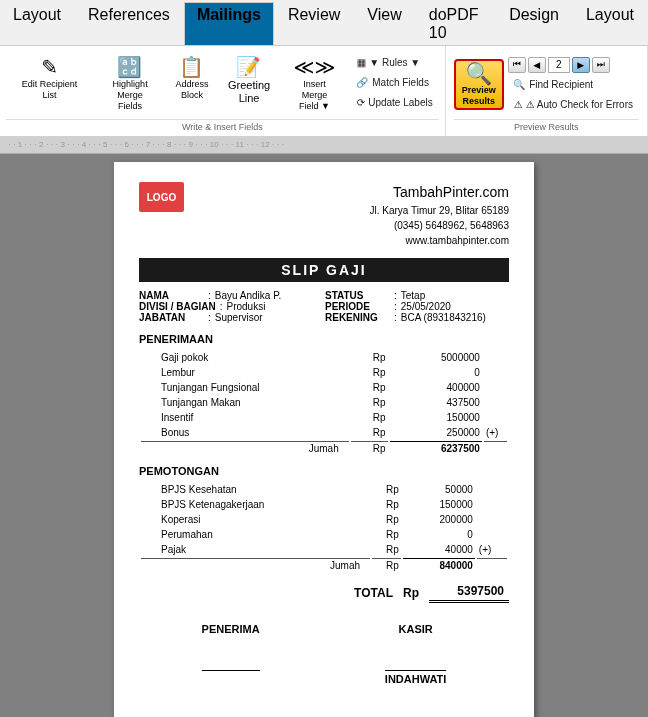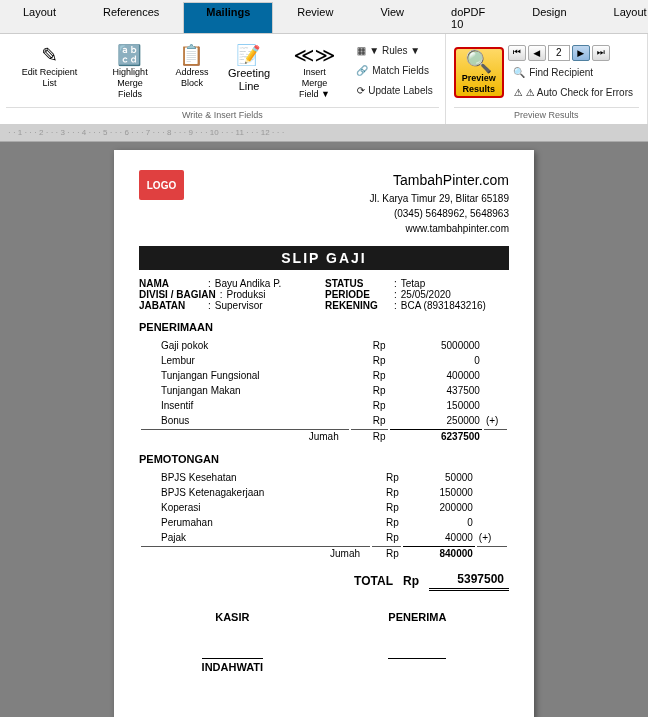--- a/index.html
+++ b/index.html
@@ -1,18 +1,18 @@
 <!DOCTYPE html>
 <html><head>
   <meta charset="utf-8">
   <style>
     * { margin: 0; padding: 0; box-sizing: border-box; }
     body { font-family: 'Segoe UI', Arial, sans-serif; font-size: 11px; background: #c0c0c0; width: 648px; height: 717px; overflow: hidden; }
     .tab-bar { display: flex; background: #f0f0f0; border-bottom: 1px solid #ccc; padding-top: 2px; }
-    .tab { padding: 3px 22px; font-size: 11px; cursor: pointer; border: 1px solid transparent; border-bottom: none; margin-right: 1px; background: #f0f0f0; }
+    .tab { padding: 3px 12px; font-size: 16px; cursor: pointer; border: 1px solid transparent; border-bottom: none; margin-right: 1px; background: #f0f0f0; }
     .tab.active { background: #0369a1; border-color: #ccc; border-bottom-color: #fff; font-weight: bold; }
 
     .ribbon-btn-small { display: flex; align-items: center; gap: 3px; padding: 2px 5px; border: 1px solid transparent; border-radius: 2px; cursor: pointer; font-size: 10px; white-space: nowrap; color: #222; }
 
     .nav-btn { width: 18px; height: 16px; background: linear-gradient(180deg, #fff 0%, #ddd 100%); border: 1px solid #aaa; border-radius: 2px; cursor: pointer; display: flex; align-items: center; justify-content: center; font-size: 9px; }
     .nav-btn.active-nav { background: linear-gradient(180deg, #c0d8f0 0%, #90b8e0 100%); border-color: #5080a0; }
     .nav-input { width: 22px; height: 16px; border: 1px solid #aaa; font-size: 10px; text-align: center; padding: 0; }
 
     
     .main { background: #808080; padding: 8px; overflow-y: auto; height: calc(717px - 115px); display: flex; justify-content: center; }
@@ -294,22 +294,22 @@
     </table>
 
     <div class="total-row">
       <span>TOTAL</span>
       <span>Rp</span>
       <span class="amount">5397500</span>
     </div>
 
     <div class="signature-row">
       <div class="sig-block">
+        <div>PENERIMA</div>
+        <div class="sig-name"></div>
+      </div>
+      <div class="sig-block">
         <div>KASIR</div>
         <div class="sig-name">INDAHWATI</div>
       </div>
-      <div class="sig-block">
-        <div>PENERIMA</div>
-        <div class="sig-name"></div>
-      </div>
     </div>
   </div>
 </div>
 
 </body></html>

